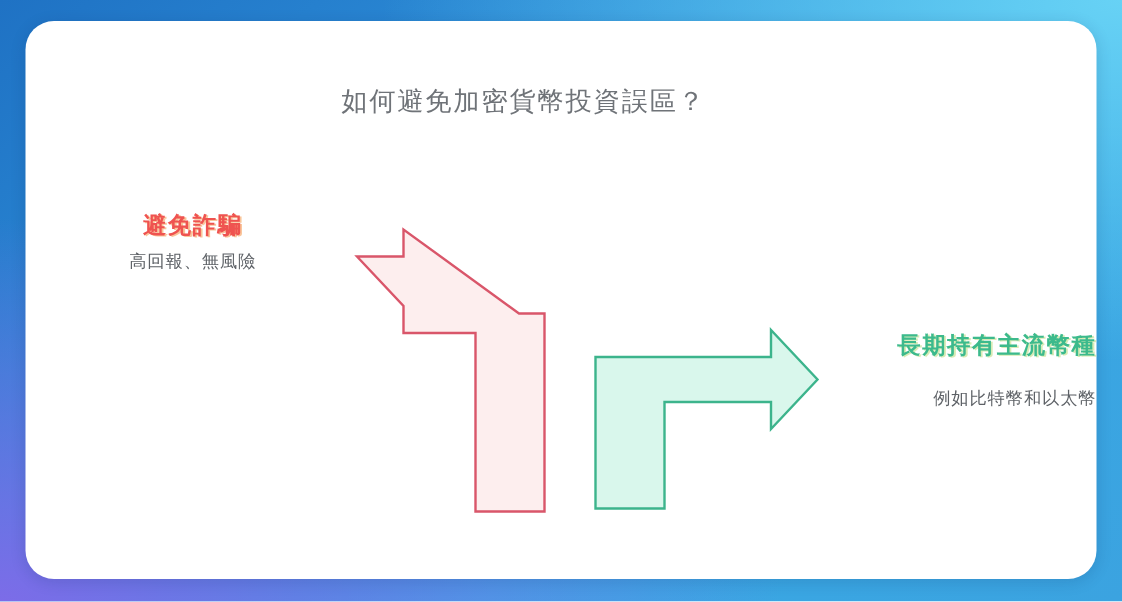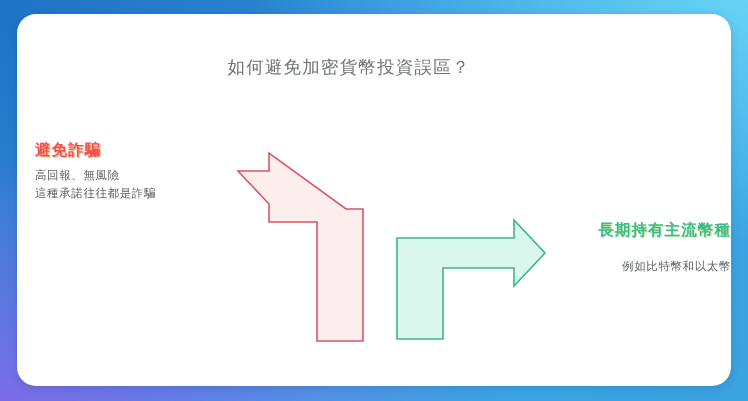--- a/index.html
+++ b/index.html
@@ -49,21 +49,21 @@
     font-weight: 500;
     white-space: nowrap;
   }
 
   
   #left-block {
     position: absolute;
     left: 18px;
     top: 126px;
     width: 187px;
-    text-align: left;
+    text-align: center;
   }
   #left-heading {
     font-size: 15.5px;
     font-weight: 700;
     letter-spacing: 1.1px;
     color: #ef5350;
     text-shadow: 1.2px 1.2px 0 rgba(247, 178, 120, 0.75);
     white-space: nowrap;
   }
   #left-body {
@@ -126,21 +126,20 @@
 
       <polygon class="arrow-shape" fill="#fdeeee" stroke="#d9566a" points="252,139 252,157 221,157 252,190 252,208 300,208 300,327 346,327 346,195 329,195"></polygon>
 
       <polygon class="arrow-shape" fill="#d9f7ec" stroke="#3cb48c" points="497,206 497,224 380,224 380,325 426,325 426,254 497,254 497,272 528,239"></polygon>
     </svg>
 
     <div id="left-block">
       <div id="left-heading">避免詐騙</div>
       <div id="left-body">
         <div>高回報、無風險</div>
-        <div>這種承諾往往都是詐騙</div>
       </div>
     </div>
 
     <div id="right-block">
       <div id="right-heading">長期持有主流幣種</div>
       <div id="right-body">
         <div>例如比特幣和以太幣</div>
       </div>
     </div>
 

